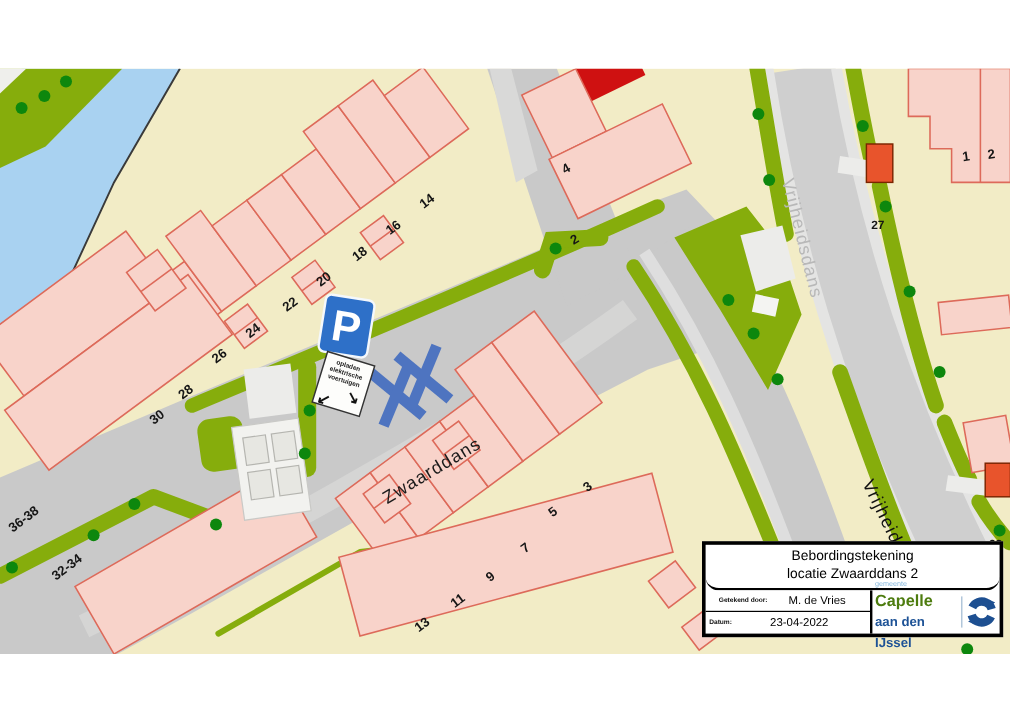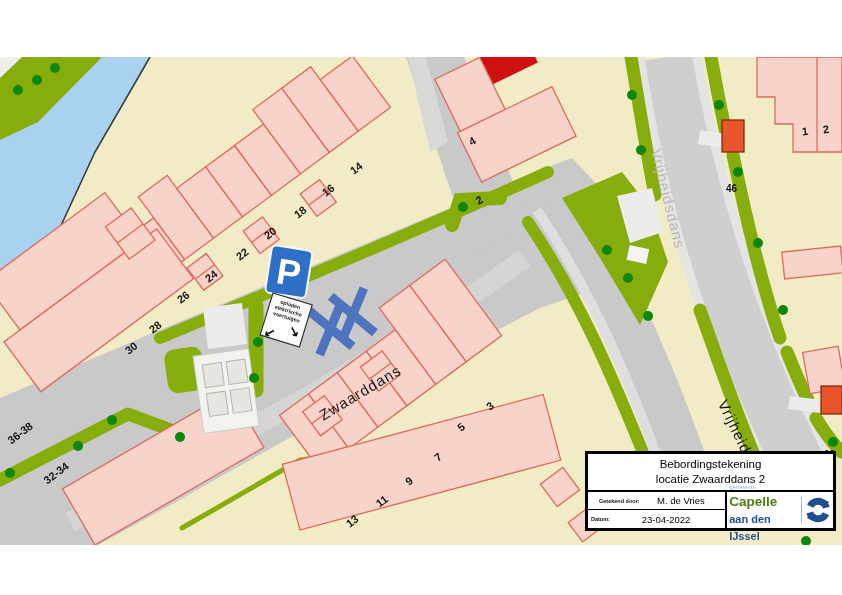--- a/index.html
+++ b/index.html
@@ -6,21 +6,21 @@
   body{width:842px;height:595px;position:relative;font-family:"Liberation Sans",sans-serif;overflow:hidden;}
   #map{position:absolute;left:0;top:57px;width:842px;height:488px;overflow:hidden;}
   #map svg{display:block;}
   .lbl{position:absolute;white-space:nowrap;color:#151515;}
   .num{font:600 11px "Liberation Sans",sans-serif;transform-origin:center;}
   .street{font:400 15px "Liberation Sans",sans-serif;letter-spacing:1px;transform-origin:0 0;}
   
   #titleblock{position:absolute;left:585px;top:451px;width:251px;height:80px;background:#fff;
     border:3px solid #000;box-sizing:border-box;display:flex;flex-direction:column;}
   .tb-title{border-bottom:2px solid #000;text-align:center;font:400 11.5px/1.3 "Liberation Sans",sans-serif;
-    padding:3px 2px;color:#000;}
+    padding:3px 2px;color:#000;border-radius:11px;}
   .tb-bottom{flex:1;display:flex;min-height:0;}
   .tb-fields{width:56%;border-right:2px solid #000;display:flex;flex-direction:column;}
   .tb-row{flex:1;display:flex;align-items:center;padding:0 3px;}
   .tb-row:first-child{border-bottom:1.5px solid #000;padding-left:11px;}
   .tb-label{font:700 5.5px "Liberation Sans",sans-serif;color:#111;}
   .tb-value{flex:1;text-align:center;font:400 9.5px "Liberation Sans",sans-serif;color:#000;}
   .tb-logo{flex:1;display:flex;align-items:center;justify-content:center;gap:3px;padding:2px;}
   .logo-text{text-align:left;line-height:1.05;}
   .logo-gemeente{font:400 6px "Liberation Sans",sans-serif;color:#85b7dc;}
   .logo-capelle{font:700 13.5px "Liberation Sans",sans-serif;color:#4d7c0f;}
@@ -224,21 +224,21 @@
 <span class="lbl num" style="left:264px;top:227px;transform:rotate(-37deg)">20</span>
 <span class="lbl num" style="left:236px;top:248px;transform:rotate(-37deg)">22</span>
 <span class="lbl num" style="left:205px;top:270px;transform:rotate(-37deg)">24</span>
 <span class="lbl num" style="left:177px;top:291px;transform:rotate(-37deg)">26</span>
 <span class="lbl num" style="left:149px;top:321px;transform:rotate(-37deg)">28</span>
 <span class="lbl num" style="left:125px;top:342px;transform:rotate(-37deg)">30</span>
 <span class="lbl num" style="left:469px;top:135px;transform:rotate(-30deg)">4</span>
 <span class="lbl num" style="left:476px;top:194px;transform:rotate(-30deg)">2</span>
 <span class="lbl num" style="left:802px;top:125px;transform:rotate(-8deg)">1</span>
 <span class="lbl num" style="left:823px;top:123px;transform:rotate(-8deg)">2</span>
-<span class="lbl num" style="left:726px;top:183px;font-size:10px">46</span>
+<span class="lbl num" style="left:726px;top:183px;font-size:10px">27</span>
 <span class="lbl num" style="left:824px;top:449px;font-size:10px">62</span>
 <span class="lbl num" style="left:487px;top:400px;transform:rotate(-37deg)">3</span>
 <span class="lbl num" style="left:458px;top:421px;transform:rotate(-37deg)">5</span>
 <span class="lbl num" style="left:435px;top:451px;transform:rotate(-37deg)">7</span>
 <span class="lbl num" style="left:406px;top:475px;transform:rotate(-37deg)">9</span>
 <span class="lbl num" style="left:376px;top:495px;transform:rotate(-37deg)">11</span>
 <span class="lbl num" style="left:346px;top:515px;transform:rotate(-37deg)">13</span>
 <span class="lbl num" style="left:6px;top:427px;transform:rotate(-37deg)">36-38</span>
 <span class="lbl num" style="left:42px;top:467px;transform:rotate(-37deg)">32-34</span>
 

